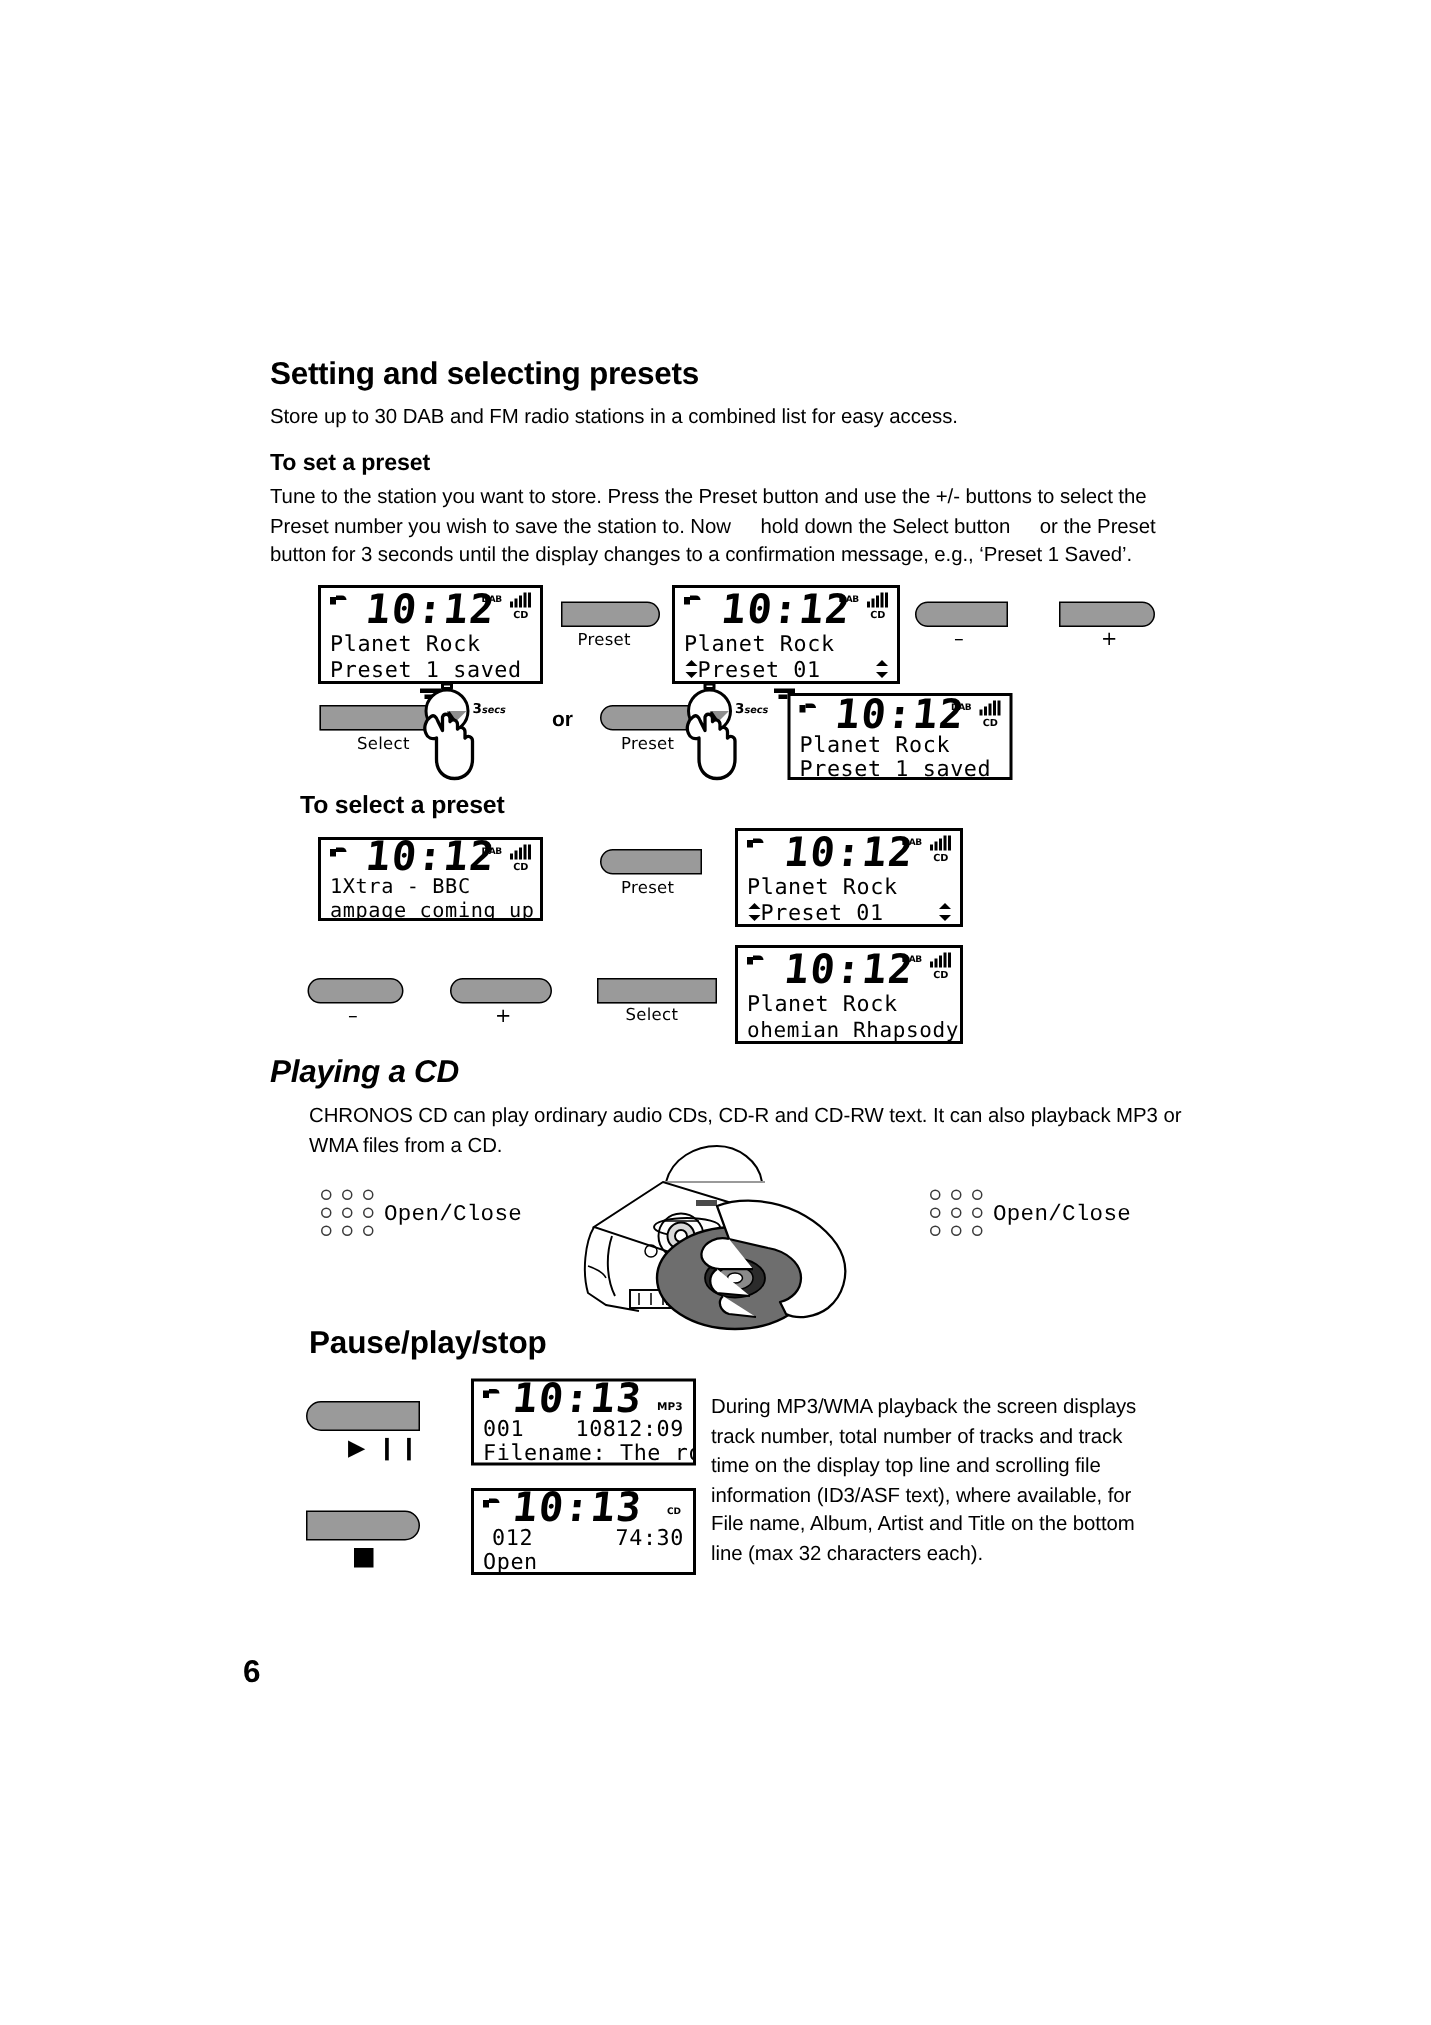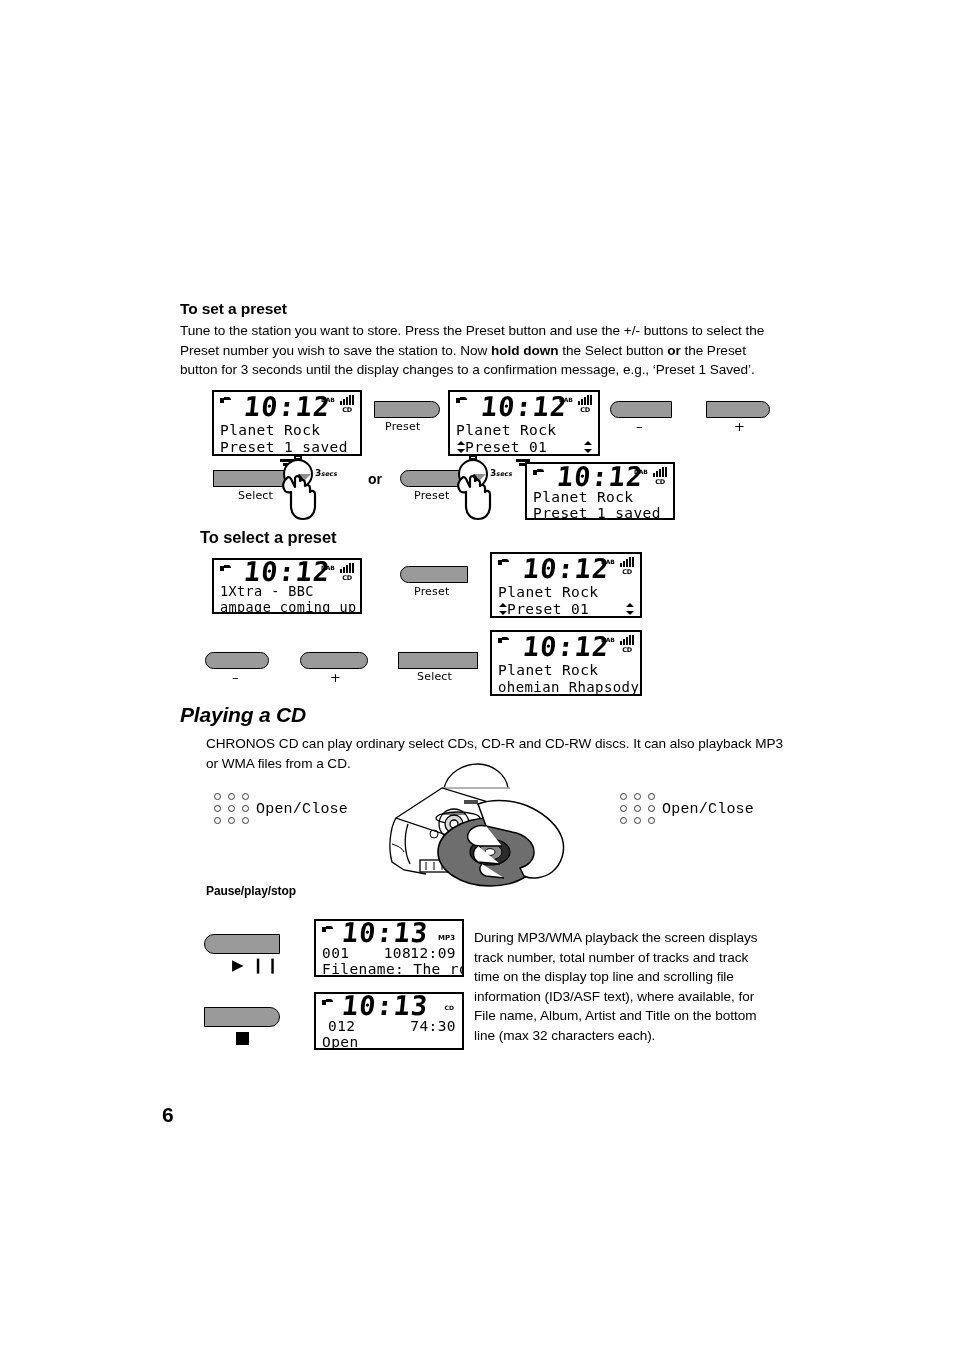--- a/index.html
+++ b/index.html
@@ -36,21 +36,21 @@
     font-weight: bold;
     letter-spacing: -0.1px;
     white-space: nowrap;
   }
   .body-text {
     position: absolute;
     font-size: 13.6px;
     line-height: 19.6px;
     letter-spacing: -0.05px;
   }
-  .body-text b { font-weight: bold; }
+  .body-text b { font-weight: normal; margin-left: 16px; }
 
   .page-num {
     position: absolute;
     font-size: 21px;
     font-weight: bold;
   }
 
   
   .lcd {
     position: absolute;
@@ -348,21 +348,23 @@
   
   .cd-illus {
     position: absolute;
   }
 </style>
 </head>
 <body>
 
 <div class="page">
 
-
+  <div class="h1" style="left:180px; top:238px;">Setting and selecting presets</div>
+
+  <div class="body-text" style="left:180px; top:268px; width:620px;">Store up to 30 DAB and FM radio stations in a combined list for easy access.</div>
 
   <div class="h2" style="left:180px; top:300px;">To set a preset</div>
 
   <div class="body-text" style="left:180px; top:321px; width:600px;">
     <span>Tune to the station you want to store. Press the Preset button and use the +/- buttons to select the Preset number you wish to save the station to. Now </span><b>hold down</b><span> the Select button </span><b>or</b><span> the Preset button for 3 seconds until the display changes to a confirmation message, e.g., ‘Preset 1 Saved’.</span>
   </div>
 
   <div class="lcd" style="left:212px; top:390px; width:150px; height:66px;">
     <div class="ico-speaker"></div>
     <div class="ico-cluster">
@@ -535,21 +537,21 @@
         </div>
       <div class="ico-cd">CD</div>
     </div>
     <div class="lcd-clock">10:12</div>
     <div class="lcd-line row1">Planet Rock</div>
     <div class="lcd-line row2" style="font-size:14px;">ohemian Rhapsody</div>
   </div>
 
   <div class="h1" style="left:180px; top:703px;font-style:italic;">Playing a CD</div>
 
-  <div class="body-text" style="left:206px; top:734px; width:590px;">CHRONOS CD can play ordinary select CDs, CD-R and CD-RW discs. It can also playback MP3 or WMA files from a CD.</div>
+  <div class="body-text" style="left:206px; top:734px; width:590px;">CHRONOS CD can play ordinary audio CDs, CD-R and CD-RW text. It can also playback MP3 or WMA files from a CD.</div>
 
   <div class="dotgrid" style="left:214px; top:793px;">
     <i style="left:0px;  top:0px;"></i>
       <i style="left:14px; top:0px;"></i>
       <i style="left:28px; top:0px;"></i>
     <i style="left:0px;  top:12px;"></i>
       <i style="left:14px; top:12px;"></i>
       <i style="left:28px; top:12px;"></i>
     <i style="left:0px;  top:24px;"></i>
       <i style="left:14px; top:24px;"></i>
@@ -609,21 +611,21 @@
 
       <g fill="#ffffff" stroke="#000000" stroke-width="1.5" stroke-linejoin="round">
         <path d="M96 42 C112 36, 134 38, 150 46 C164 53, 176 64, 180 76 C184 88, 180 102, 170 110 C162 116, 150 118, 142 114 L138 106 C146 104, 152 98, 152 90 C152 80, 142 72, 130 70 L104 64 Z"></path>
         <path d="M104 64 C96 62, 88 66, 86 72 C84 78, 90 84, 98 84 L120 84"></path>
         <path d="M96 84 C90 88, 90 96, 96 100 L118 102"></path>
         <path d="M100 102 C96 106, 98 112, 104 114 L122 116"></path>
       </g>
     </svg>
   </div>
 
-  <div class="h2" style="left:206px; top:884px; font-size:12px;text-align:center;">Pause/play/stop</div>
+  <div class="h2" style="left:206px; top:884px; font-size:21px;text-align:center;">Pause/play/stop</div>
 
   <div class="btn round-left" style="left:204px; top:934px; width:76px; height:20px;"></div>
   <div class="glyph-playpause" style="left:232px; top:956px;">▶ ❙❙</div>
 
   <div class="btn round-right" style="left:204px; top:1007px; width:76px; height:20px;"></div>
   <div class="glyph-stop" style="left:236px; top:1032px;"></div>
 
   <div class="lcd" style="left:314px; top:919px; width:150px; height:58px;">
     <div class="ico-speaker"></div>
     <div class="ico-mono" style="right:7px; top:13px;">MP3</div>

